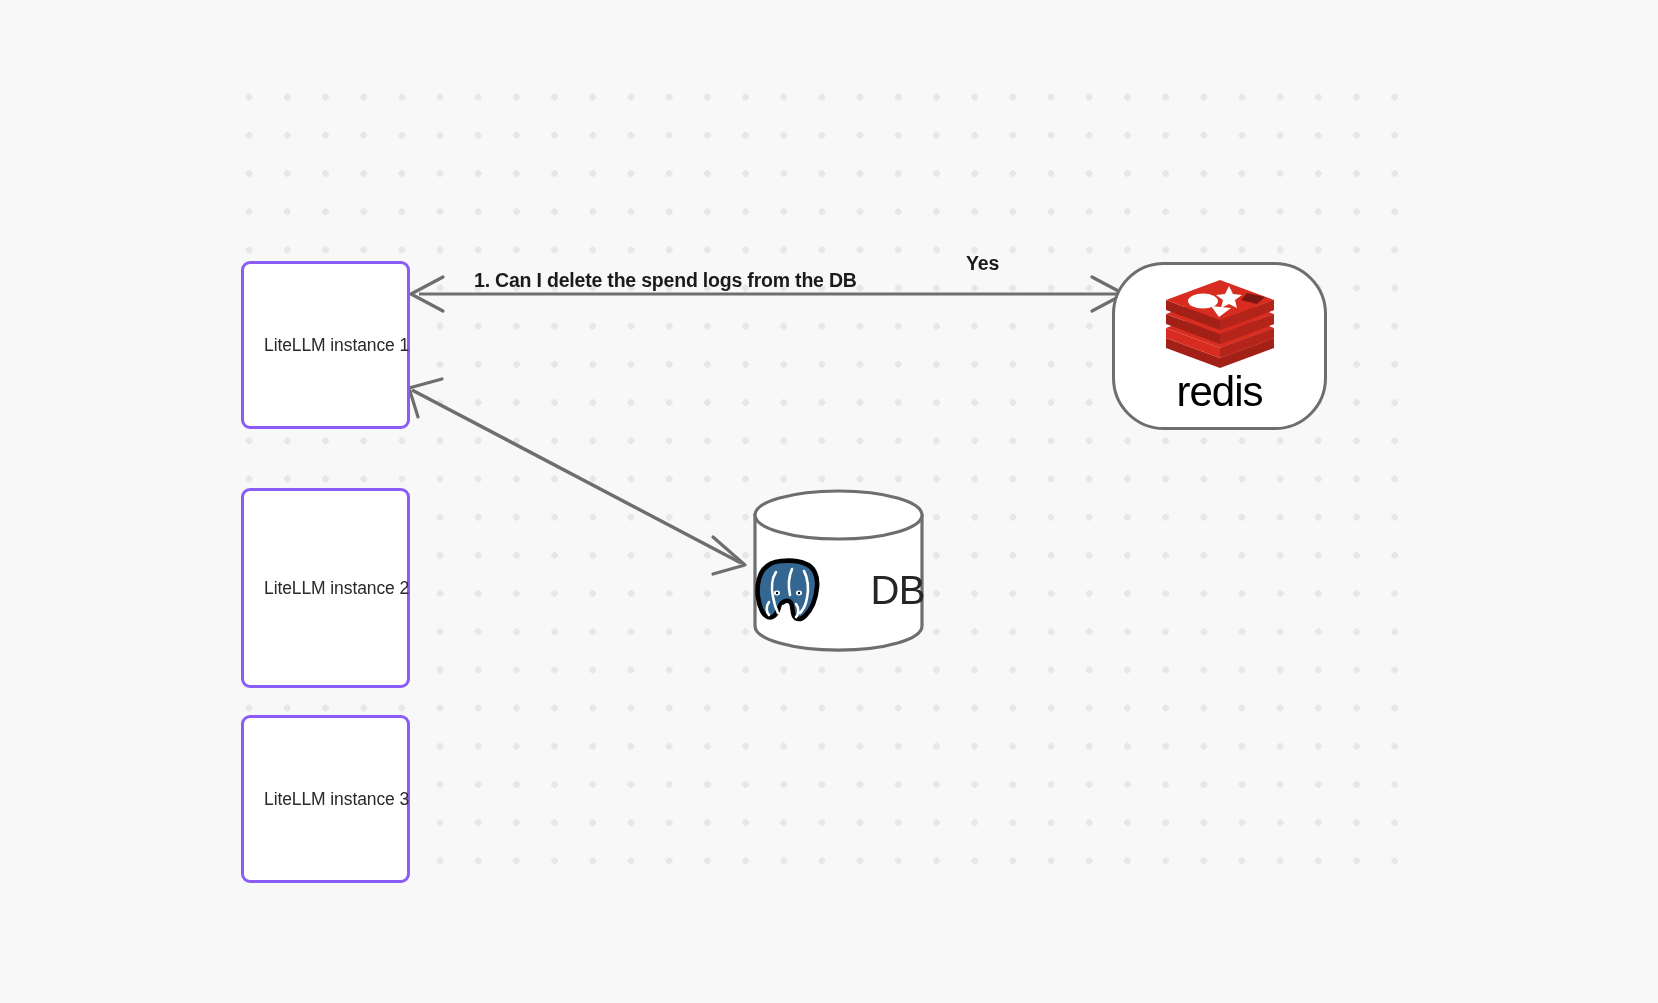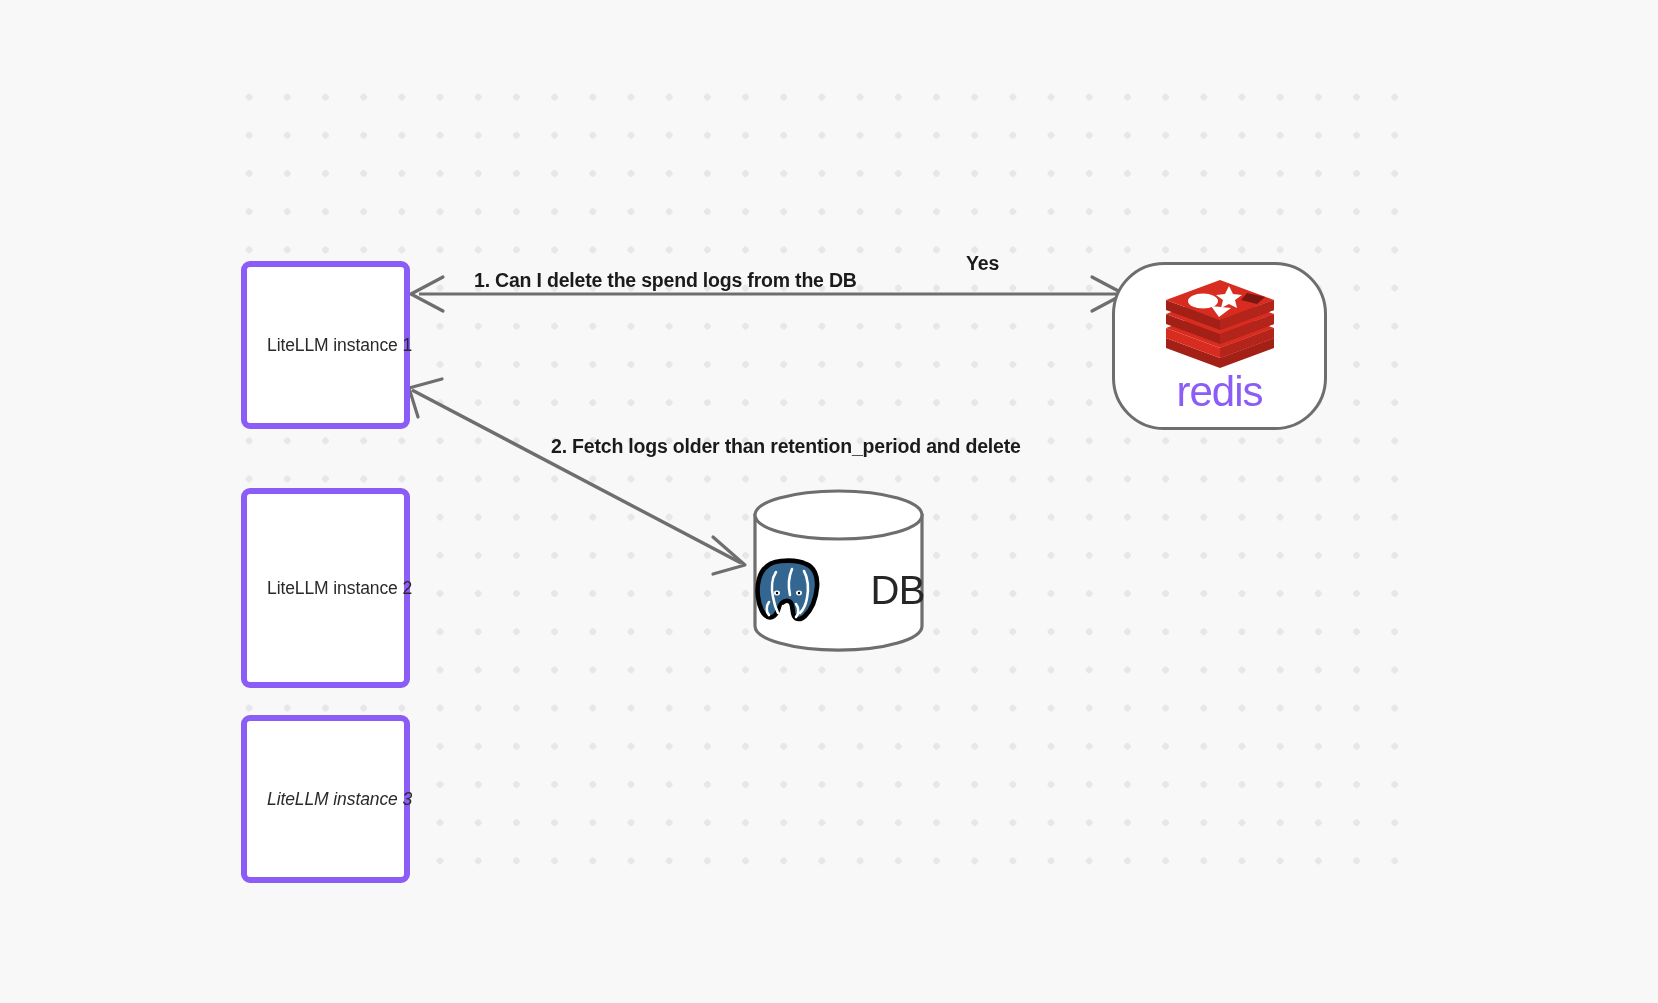--- a/index.html
+++ b/index.html
@@ -37,39 +37,39 @@
     left: 0;
     top: 0;
     width: 1658px;
     height: 1003px;
     overflow: visible;
   }
   
   .node-box {
     position: absolute;
     background: #ffffff;
-    border: 6px solid #8b5cf6;
+    border: 3px solid #8b5cf6;
     border-radius: 9px;
     box-sizing: border-box;
     display: flex;
     align-items: center;
     justify-content: flex-start;
     text-align: center;
   }
   .node-box .node-label {
     font-size: 17.5px;
     color: #2a2a2a;
     font-family: "Liberation Sans", sans-serif;
     padding-left: 20px;
     letter-spacing: -0.1px;
     white-space: nowrap;
   }
   #node-instance-1 { left: 241px; top: 261px; width: 169px; height: 168px; }
   #node-instance-2 { left: 241px; top: 488px; width: 169px; height: 200px; }
-  #node-instance-3 { left: 241px; top: 715px; width: 169px; height: 168px; font-style: italic; }
+  #node-instance-3 { left: 241px; top: 715px; width: 169px; height: 168px; }
 
   
   #node-redis {
     position: absolute;
     left: 1112px;
     top: 262px;
     width: 215px;
     height: 168px;
     background: #ffffff;
     border: 3px solid #6e6e6e;
@@ -146,21 +146,20 @@
       <polyline points="442,379 409,388 418,417" fill="none" stroke="#6e6e6e" stroke-width="3.2" stroke-linecap="round" stroke-linejoin="round"></polyline>
 
       <polyline points="713,537 745,565 713,574" fill="none" stroke="#6e6e6e" stroke-width="3.2" stroke-linecap="round" stroke-linejoin="round"></polyline>
     </g>
   </svg>
 
   <div class="edge-label" id="edge-label-1">1.  Can I delete the spend logs from the DB</div>
 
   <div class="edge-label" id="edge-label-yes">Yes</div>
 
-  <div class="edge-label" id="edge-label-2">2.  Fetch logs older than retention_period and delete</div>
 
   <div class="node-box" id="node-instance-1">
     <span class="node-label">LiteLLM instance 1</span>
   </div>
 
   <div class="node-box" id="node-instance-2">
     <span class="node-label">LiteLLM instance 2</span>
   </div>
 
   <div class="node-box" id="node-instance-3">
@@ -181,21 +180,21 @@
 
       <path d="M59 44 L5 24 L5 34 L59 54 L113 34 L113 24 Z" fill="#a32017"></path>
       <path d="M5 24 L59 4 L113 24 L59 44 Z" fill="#d82c20"></path>
       <path d="M59 44 L113 24 L113 34 L59 54 Z" fill="#b3241a"></path>
 
       <ellipse cx="42" cy="25" rx="15" ry="7.5" fill="#ffffff"></ellipse>
       <path d="M68 10 L72 18 L81 19 L74 24 L76 32 L68 28 L60 32 L62 24 L55 19 L64 18 Z" fill="#ffffff"></path>
       <path d="M50 30 L70 32 L58 41 Z" fill="#ffffff"></path>
       <path d="M86 17 L104 21 L96 28 L80 24 Z" fill="#7a1711"></path>
     </svg>
-    <div style="font-size:42px;color:#8b5cf6;font-family:'Liberation Sans',sans-serif;letter-spacing:-1px;margin-top:-4px;">redis</div>
+    <div style="font-size:42px;color:#000000;font-family:'Liberation Sans',sans-serif;letter-spacing:-1px;margin-top:-4px;">redis</div>
   </div>
 
   <div id="node-db">
     <svg id="db-cylinder" width="173" height="163" viewBox="0 0 173 163" xmlns="http://www.w3.org/2000/svg">
       <path d="M3 26 L3 137 A83 24 0 0 0 170 137 L170 26 Z" fill="#ffffff" stroke="#6e6e6e" stroke-width="3.2"></path>
       <ellipse cx="86.5" cy="26" rx="83.5" ry="24" fill="#ffffff" stroke="#6e6e6e" stroke-width="3.2"></ellipse>
     </svg>
     <div id="db-logo-row">
       <svg width="72" height="68" viewBox="0 0 72 68" xmlns="http://www.w3.org/2000/svg">
         <g stroke="#000000" stroke-width="4.6" stroke-linejoin="round" stroke-linecap="round" fill="#336791">

